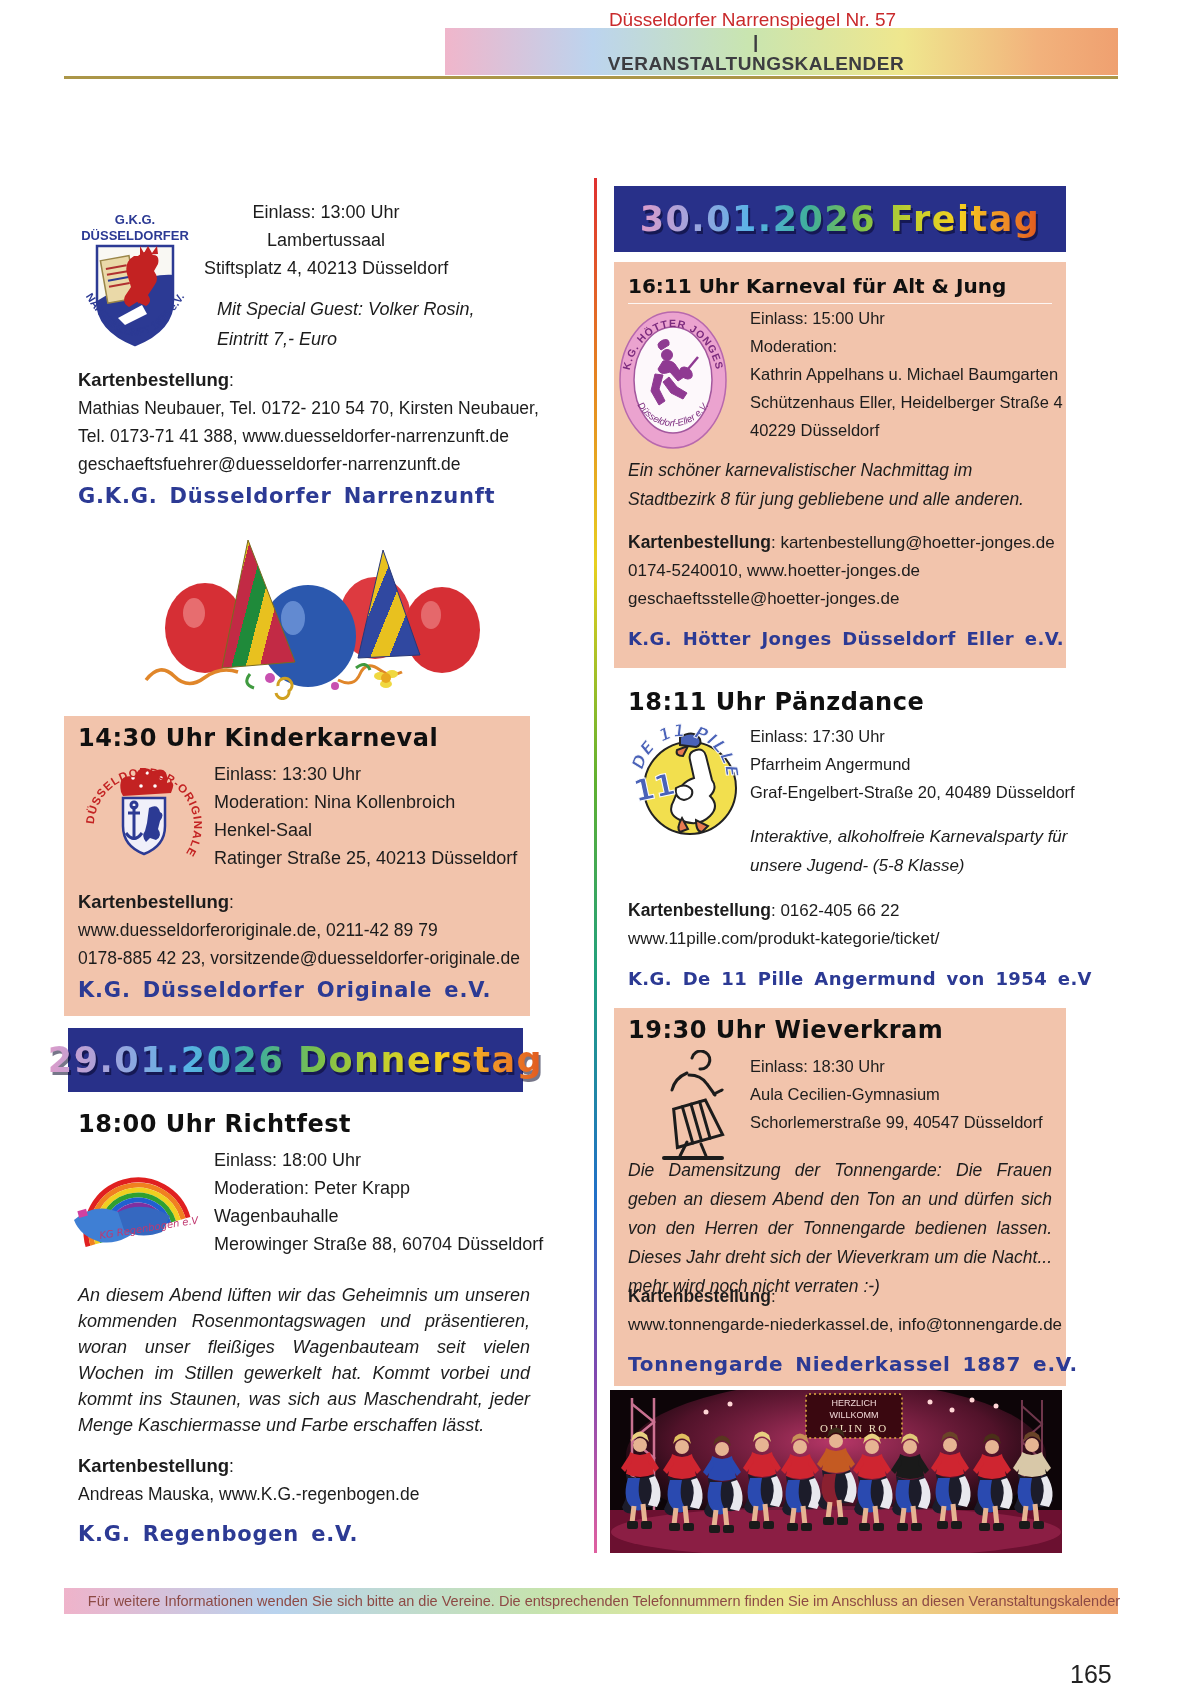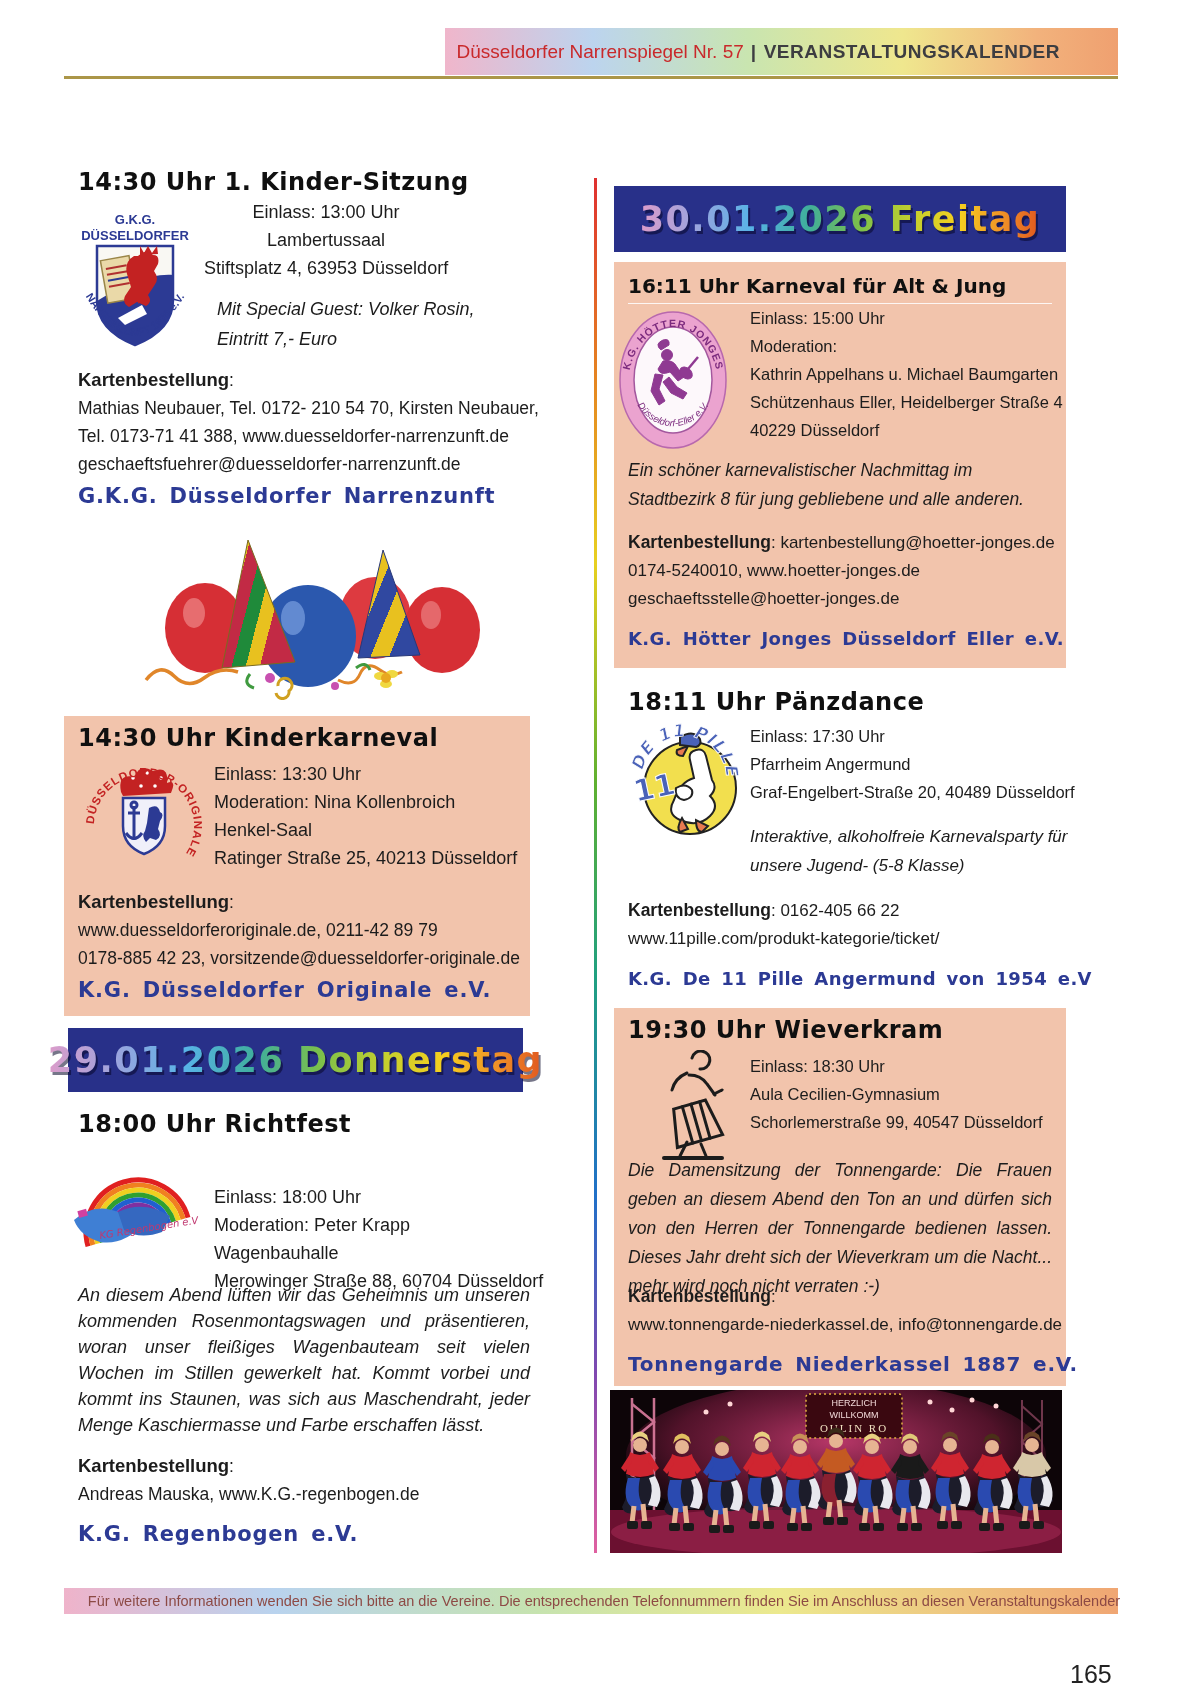--- a/index.html
+++ b/index.html
@@ -2,21 +2,21 @@
 <html><head>
 <meta charset="utf-8">
 <style>
   html,body{margin:0;padding:0;background:#ffffff;}
   .page{position:relative;width:1191px;height:1683px;background:#fff;overflow:hidden;
         font-family:"Liberation Sans",sans-serif;color:#1c1c1c;}
   .abs{position:absolute;}
   
   .hdr-bar{left:445px;top:28px;width:673px;height:47px;
            background:linear-gradient(90deg,#f0b6cb 0%,#bcd4ee 22%,#c9e5b0 45%,#efe78e 68%,#f2b27c 88%,#efa070 100%);
-           display:flex;align-items:center;justify-content:flex-end;padding-right:58px;box-sizing:border-box;}
+           display:flex;align-items:center;justify-content:flex-end;padding-right:58px;box-sizing:border-box;flex-direction:column;}
   .hdr-red{color:#c9292b;font-size:19px;}
   .hdr-sec{color:#3d3d41;font-weight:700;font-size:19px;letter-spacing:.5px;margin-left:7px;}
   .gold-line{left:64px;top:76px;width:1054px;height:3px;background:#ab9648;}
   .ftr-bar{left:64px;top:1588px;width:1054px;height:26px;
            background:linear-gradient(90deg,#efb3ca 0%,#b9d3ee 20%,#c6e3af 45%,#ece98e 68%,#f0a673 100%);
            display:flex;align-items:center;justify-content:center;}
   .ftr-text{color:#8d4a45;font-size:14.5px;white-space:nowrap;margin-left:26px;}
   .page-num{left:1070px;top:1624px;font-size:25px;color:#222;margin-top:36px;}
   
   .ev-title{font-family:"DejaVu Sans",sans-serif;font-weight:700;font-size:24px;letter-spacing:.5px;color:#101010;white-space:nowrap;}
@@ -47,21 +47,20 @@
 
   <div class="abs hdr-bar">
     <span class="hdr-red">Düsseldorfer Narrenspiegel Nr. 57</span>
     <span class="hdr-sec">|</span>
     <span class="hdr-sec">VERANSTALTUNGSKALENDER</span>
   </div>
   <div class="abs gold-line"></div>
 
   <div class="abs divider"></div>
 
-  <div class="abs ev-title" style="left:78px;top:168px;">14:30 Uhr 1. Kinder-Sitzung</div>
 
   <svg class="abs" style="left:78px;top:208px;" width="114" height="146" viewBox="0 0 114 146">
     <text x="57" y="16" text-anchor="middle" font-family="Liberation Sans,sans-serif" font-size="13" font-weight="bold" fill="#2c3a94">G.K.G.</text>
     <text x="57" y="32" text-anchor="middle" font-family="Liberation Sans,sans-serif" font-size="13" font-weight="bold" fill="#2c3a94">DÜSSELDORFER</text>
     <path d="M19,38 H95 V92 Q95,122 57,137 Q19,122 19,92 Z" fill="#f9f8f3" stroke="#2c3a94" stroke-width="2.5"></path>
     <path d="M19,93 C42,79 72,65 95,67 V92 Q95,122 57,137 Q19,122 19,93 Z" fill="#2c3a94"></path>
     <path d="M40,110 L64,97 L69,106 L47,117 Z" fill="#ffffff"></path>
     <path d="M60,96 l2,-8 8,3 -8,3 z" fill="#c32222"></path>
     <g transform="rotate(-10 40 72)">
       <rect x="26" y="50" width="29" height="43" fill="#ead9a8" stroke="#9a8648" stroke-width="1.5"></rect>
@@ -76,21 +75,21 @@
         <path id="gkgArc" d="M6,86 Q57,170 108,86" fill="none"></path>
       </defs>
     <text font-family="Liberation Sans,sans-serif" font-size="11" font-weight="bold" fill="#2c3a94">
       <textPath href="#gkgArc" startOffset="50%" text-anchor="middle">NARRENZUNFT 1970 e.V.</textPath>
     </text>
   </svg>
 
   <div class="abs detail" style="left:204px;top:198px;text-align:center;">
     <div>Einlass: 13:00 Uhr</div>
     <div>Lambertussaal</div>
-    <div>Stiftsplatz 4, 63953 Düsseldorf</div>
+    <div>Stiftsplatz 4, 40213 Düsseldorf</div>
   </div>
   <div class="abs detail note" style="left:217px;top:294px;line-height:30px;">
     <div>Mit Special Guest: Volker Rosin,</div>
     <div>Eintritt 7,- Euro</div>
   </div>
   <div class="abs tick" style="left:78px;top:366px;">
     <div><b>Kartenbestellung</b><span>:</span></div>
     <div>Mathias Neubauer, Tel. 0172- 210 54 70, Kirsten Neubauer,</div>
     <div>Tel. 0173-71 41 388, www.duesseldorfer-narrenzunft.de</div>
     <div>geschaeftsfuehrer@duesseldorfer-narrenzunft.de</div>
@@ -203,21 +202,21 @@
       <path d="M35,88 A37,37 0 0 1 109,88" stroke="#30a030" stroke-width="5" fill="none"></path>
       <path d="M40,88 A32,32 0 0 1 104,88" stroke="#2060d0" stroke-width="5" fill="none"></path>
       <path d="M45,88 A27,27 0 0 1 99,88" stroke="#8030a0" stroke-width="5" fill="none"></path>
     </g>
     <path d="M8,76 Q28,58 52,68 Q66,72 80,78 Q58,102 34,98 Q14,92 8,76 Z" fill="#3f7fd4"></path>
     <path d="M52,68 Q78,56 104,72 L96,88 Q74,96 58,86 Z" fill="#3568c0"></path>
     <rect x="12" y="66" width="9" height="7" fill="#d040a0" transform="rotate(-15 16 69)"></rect>
     <text x="34" y="95" font-family="DejaVu Sans,sans-serif" font-style="italic" font-size="10" fill="#c03870" transform="rotate(-9 34 95)">KG Regenbogen e.V</text>
   </svg>
 
-  <div class="abs detail" style="left:214px;top:1146px;margin-top:37px;">
+  <div class="abs detail" style="left:214px;top:1146px;">
     <div>Einlass: 18:00 Uhr</div>
     <div>Moderation: Peter Krapp</div>
     <div>Wagenbauhalle</div>
     <div>Merowinger Straße 88, 60704 Düsseldorf</div>
   </div>
   <div class="abs para" style="left:78px;top:1282px;width:452px;">An diesem Abend lüften wir das Geheimnis um unseren kommenden Rosenmontagswagen und präsentieren, woran unser fleißiges Wagenbauteam seit vielen Wochen im Stillen gewerkelt hat. Kommt vorbei und kommt ins Staunen, was sich aus Maschendraht, jeder Menge Kaschiermasse und Farbe erschaffen lässt.</div>
   <div class="abs tick" style="left:78px;top:1452px;">
     <div><b>Kartenbestellung</b><span>:</span></div>
     <div>Andreas Mauska, www.K.G.-regenbogen.de</div>
   </div>

